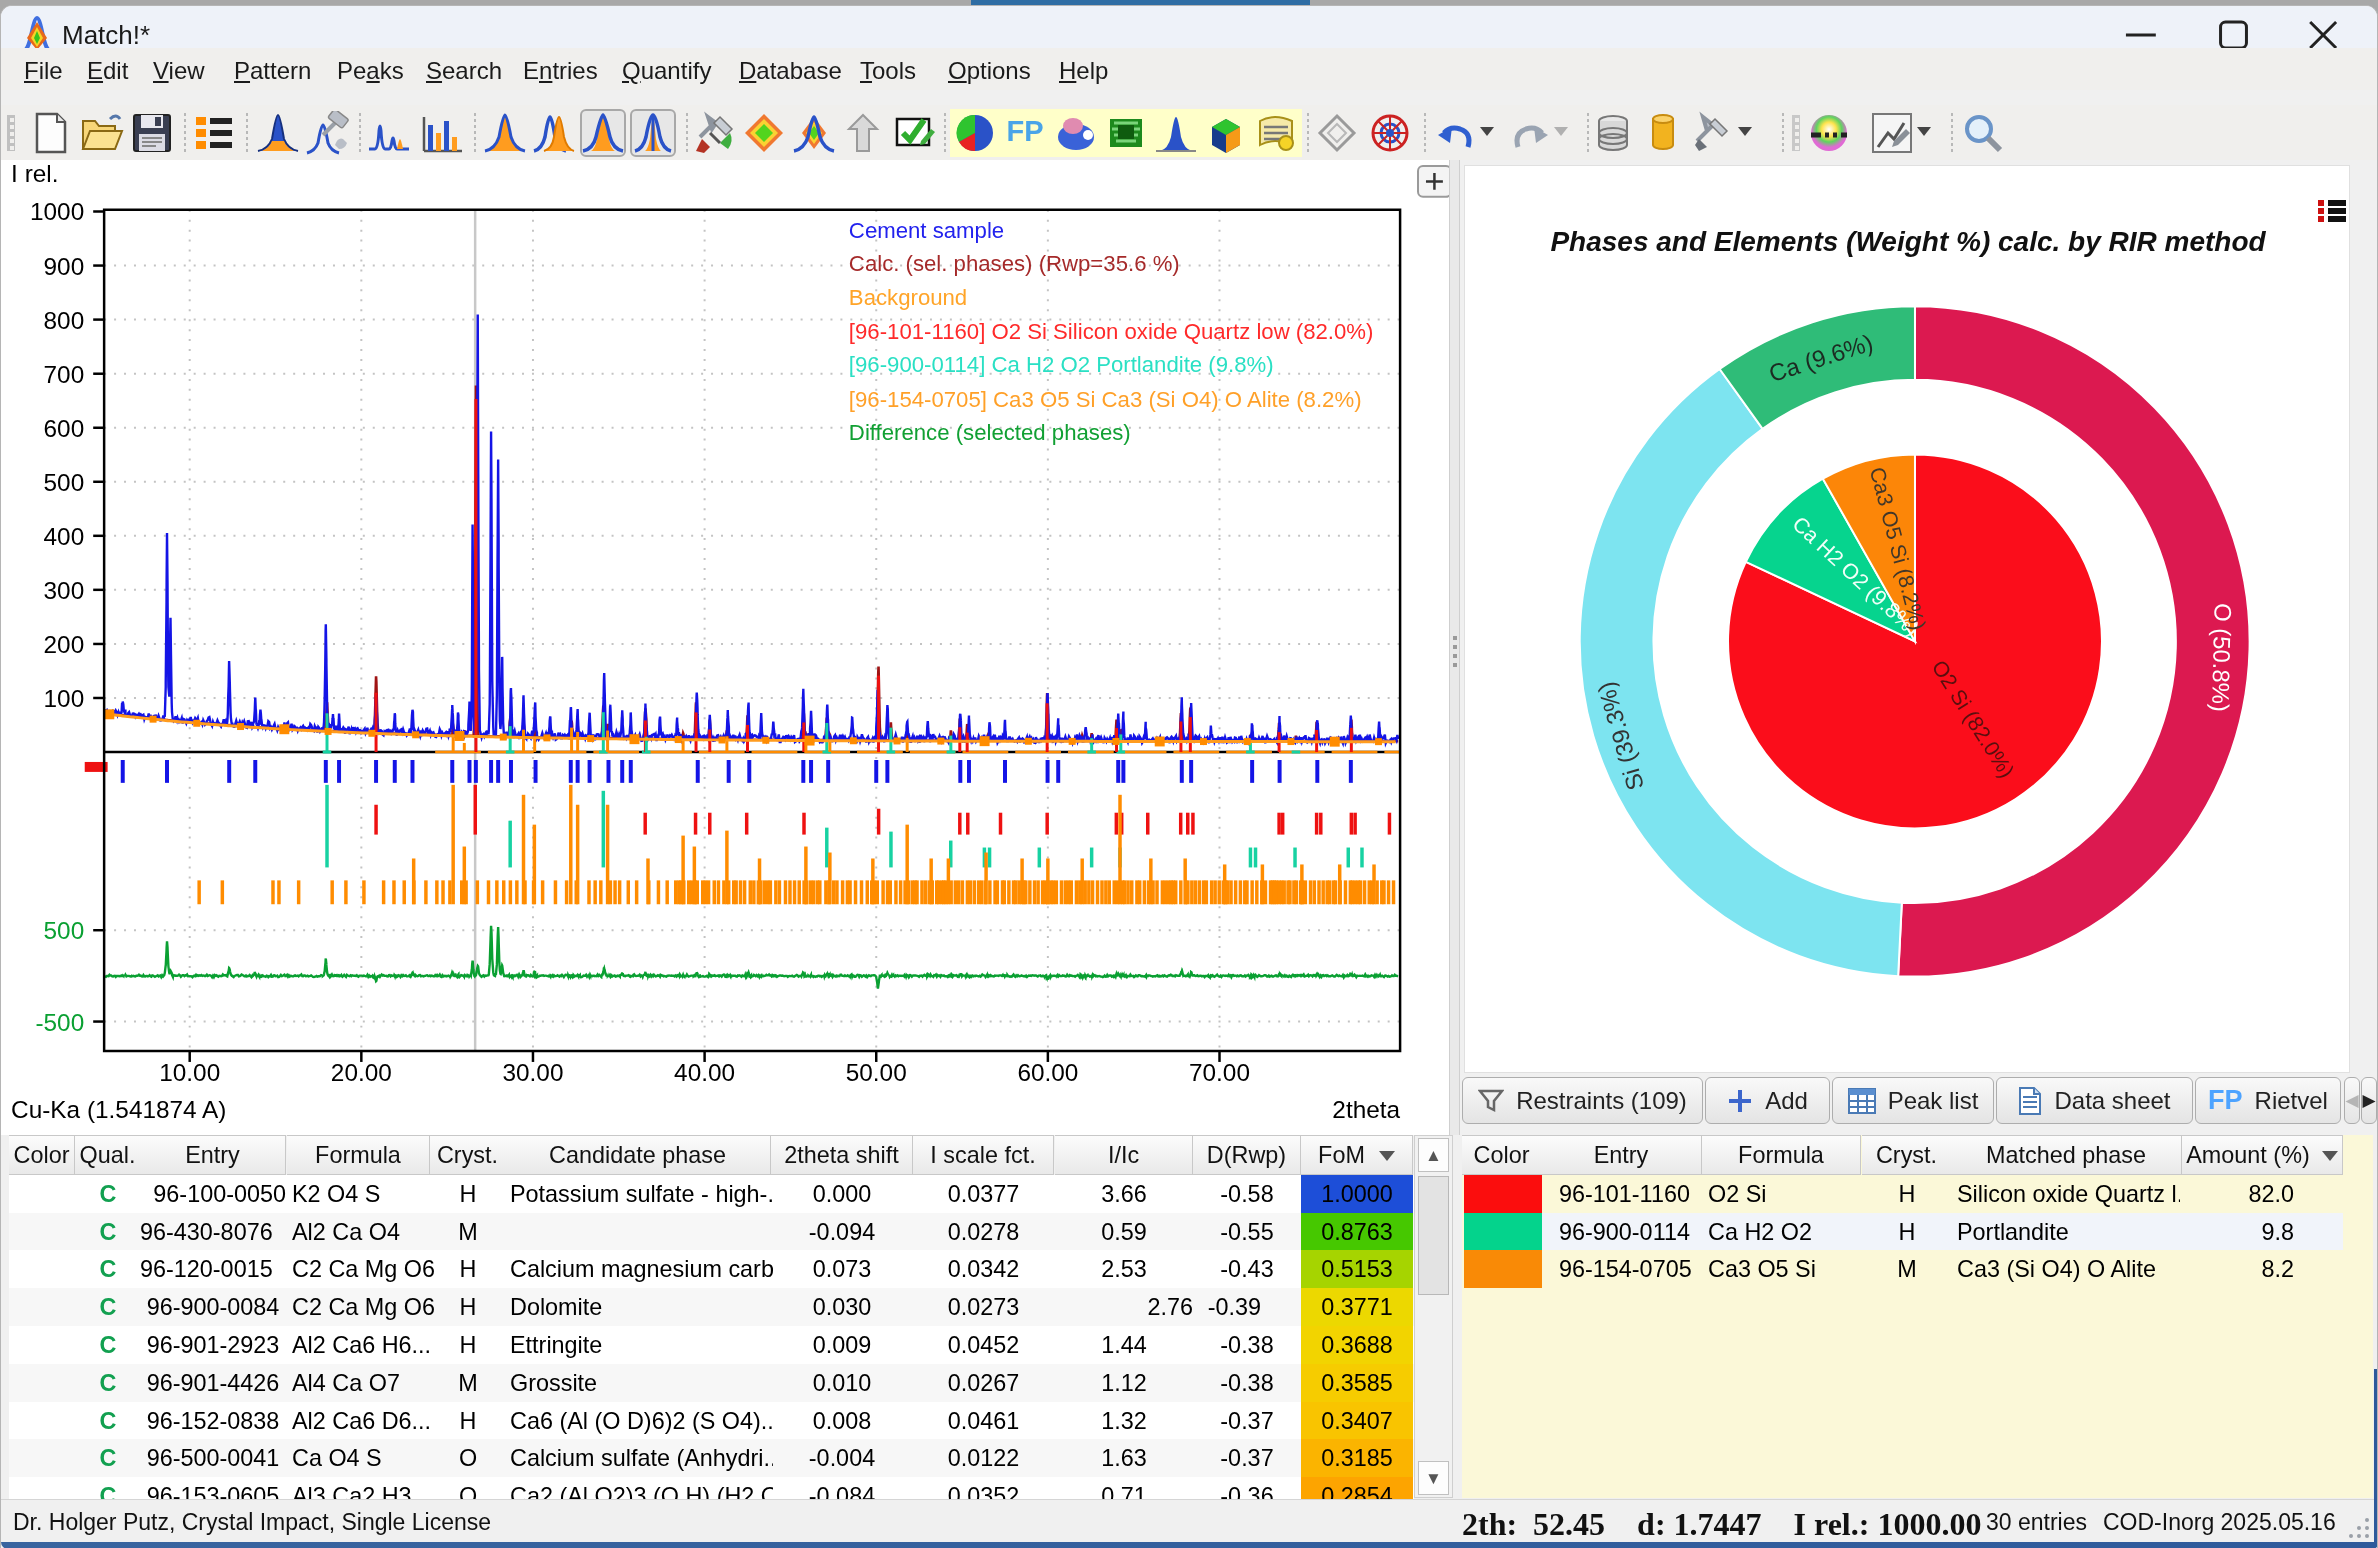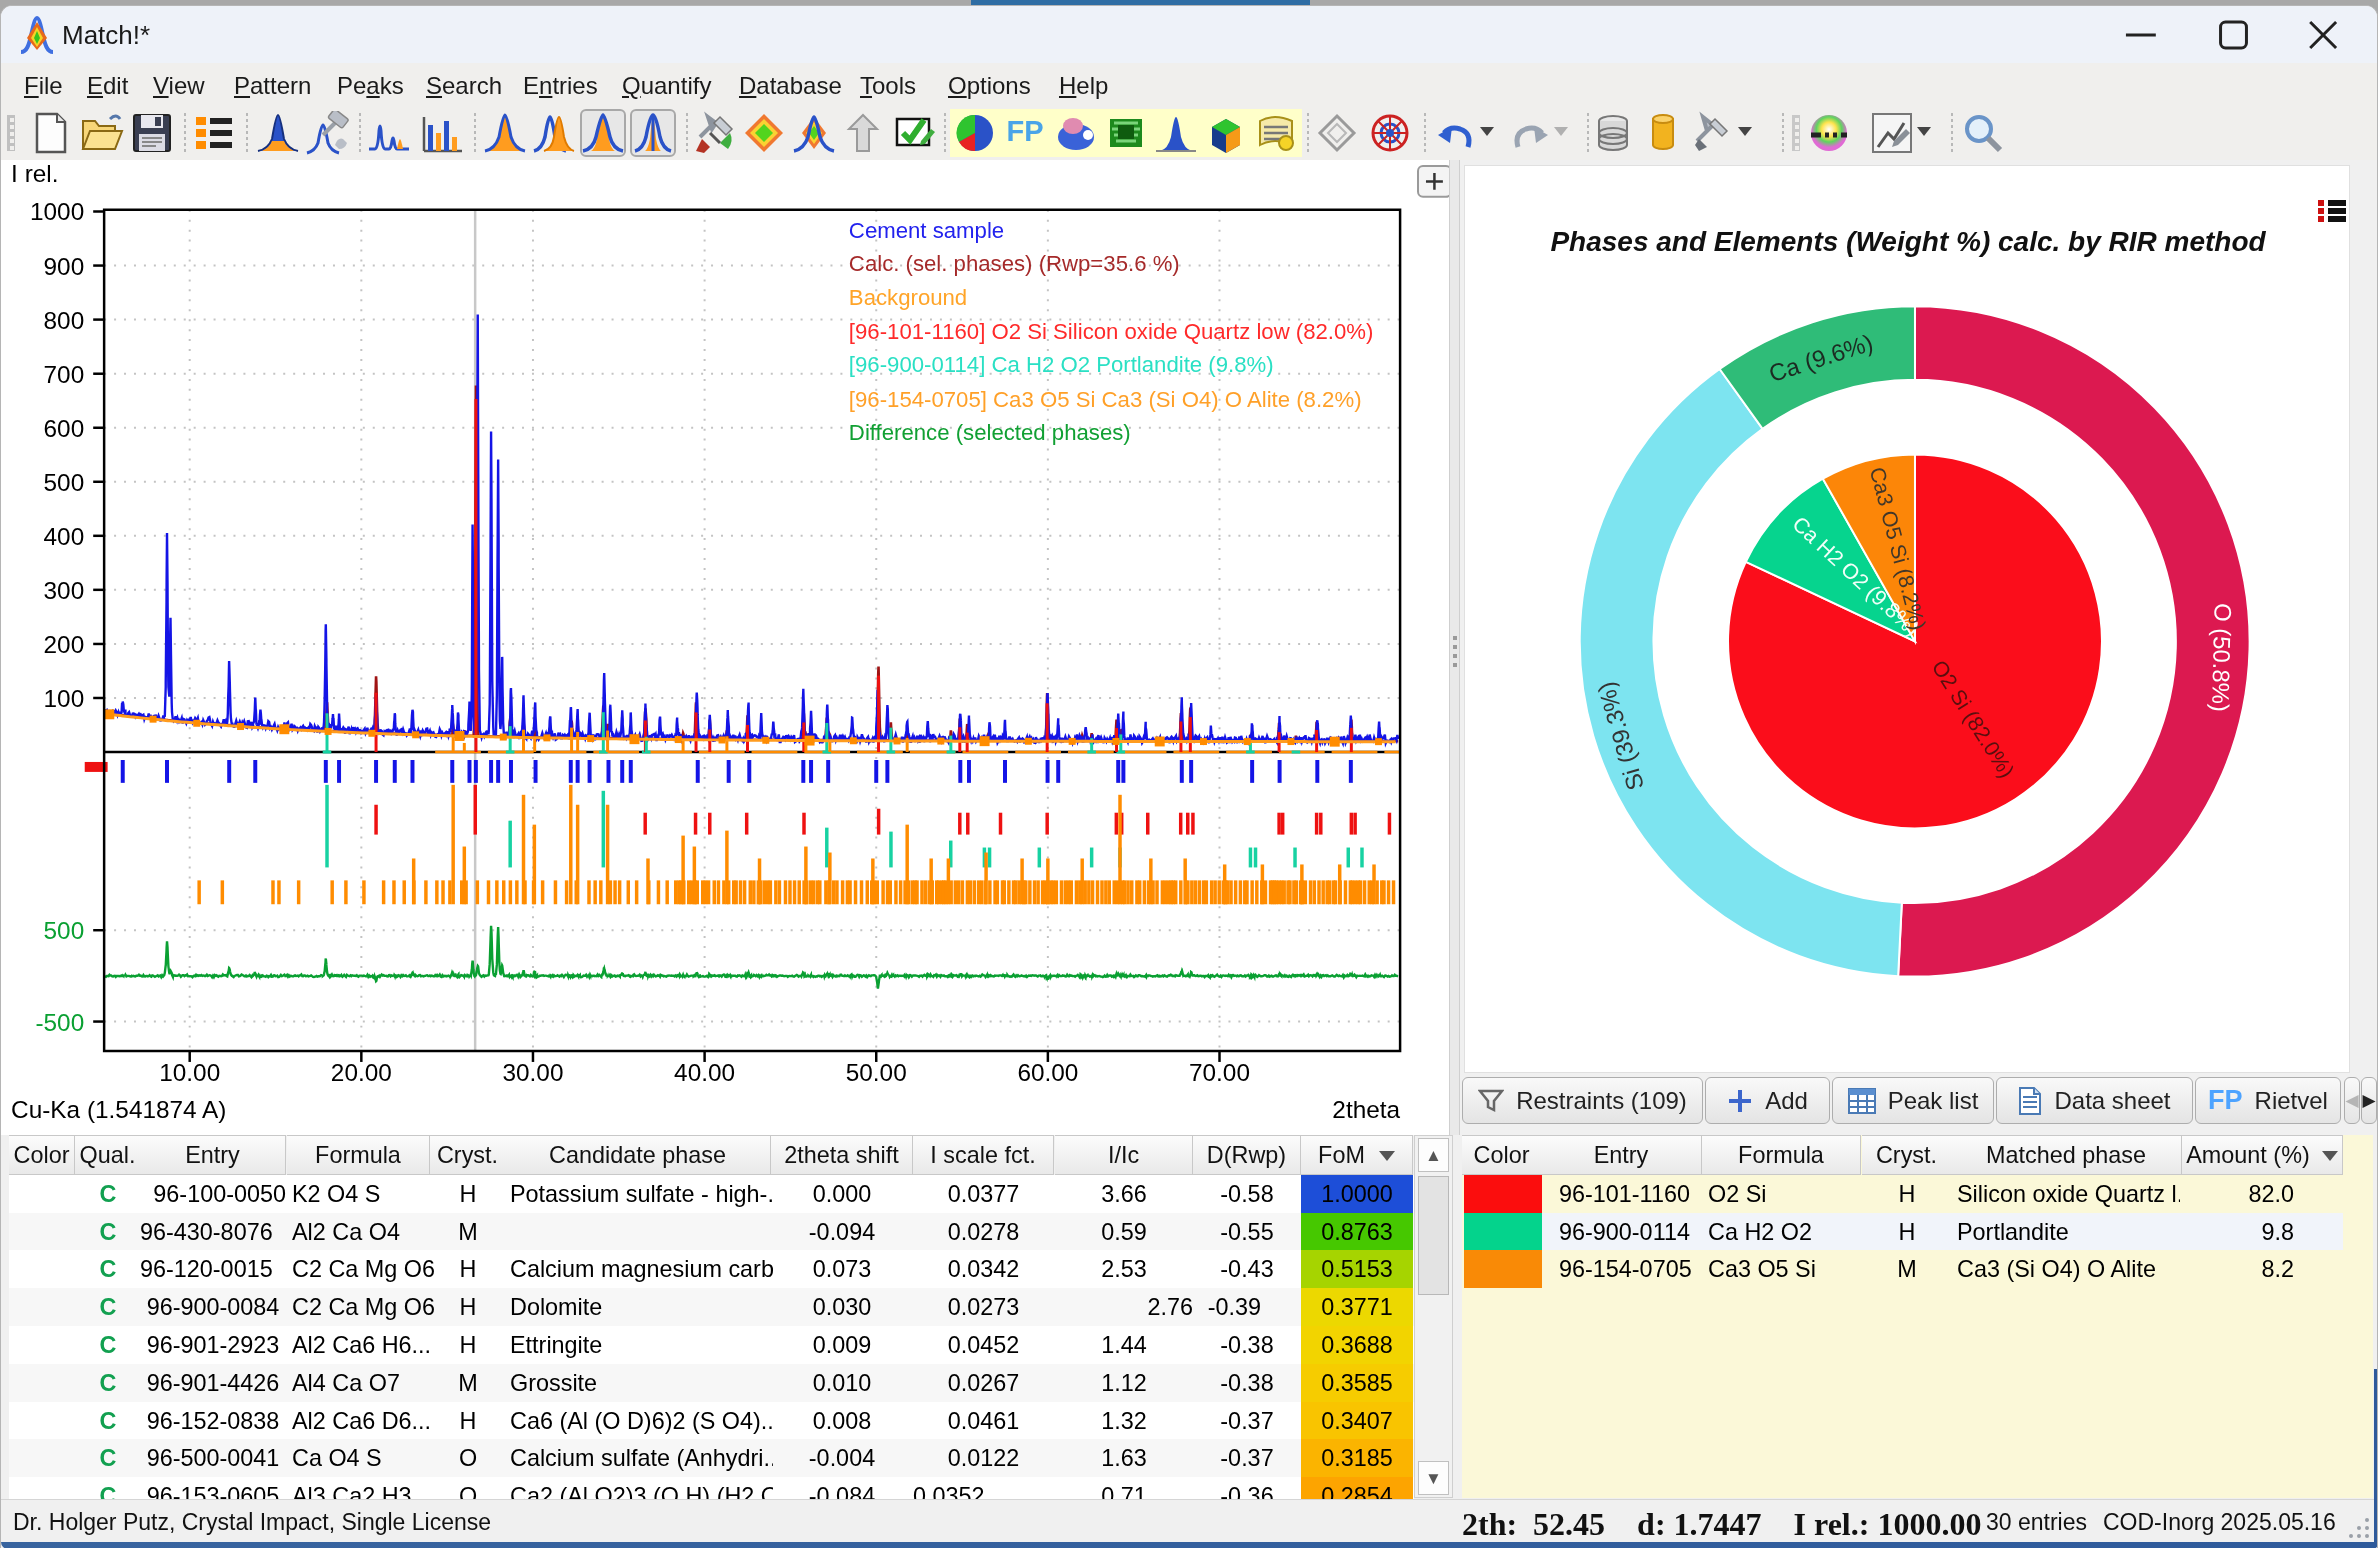--- a/index.html
+++ b/index.html
@@ -1,21 +1,21 @@
 <!DOCTYPE html>
 <html><head><meta charset="utf-8">
 <style>
 * { margin:0; padding:0; box-sizing:border-box; }
 body { width:2378px; height:1548px; position:relative; overflow:hidden;
   font-family:"Liberation Sans", sans-serif; background:#a8a8a8; }
 .abs { position:absolute; }
 .win { left:0; top:5px; width:2378px; height:1543px; background:#f0f0f0;
   border-radius:12px 12px 0 0; overflow:hidden; border:1px solid #b5b5b5; border-bottom:none; }
 .titlebar { left:0; top:0; width:2378px; height:57px; background:#eef2f9; }
-.menubar { left:0; top:57px; width:2378px; height:42px; background:#f0efed; }
+.menubar { left:0; top:42px; width:2378px; height:42px; background:#f0efed; }
 .menubar span { position:absolute; top:9px; font-size:24px; color:#1a1a1a; }
 .toolbar { left:0; top:99px; width:2378px; height:56px; background:#f0efed;
   border-bottom:1px solid #d0d0d0; }
 .tsep { position:absolute; top:8px; width:2px; height:40px;
   background:repeating-linear-gradient(#b8b8b8 0 3px, transparent 3px 6px); }
 .chartpanel { left:0; top:154px; width:1448px; height:975px; background:#fff; }
 .splitter { left:1448px; top:154px; width:11px; height:975px; background:#e9e9e9;
   border-left:1px solid #cfcfcf; border-right:1px solid #cfcfcf; }
 .rightpanel { left:1459px; top:154px; width:919px; height:975px; background:#f0f0f0; }
 .card { position:absolute; left:4px; top:5px; width:886px; height:908px; background:#fff;
@@ -958,21 +958,21 @@
       <div class="cell" style="left:1054px;top:304px;width:138px;text-align:center">1.63</div>
       <div class="cell" style="left:1192px;top:304px;width:108px;text-align:center">-0.37</div>
       <div class="cell" style="left:1300px;top:304px;width:112px;text-align:center;background:#fbb400">0.3185</div>
       <div class="abs" style="left:8px;top:342px;width:1405px;height:38px;background:#ffffff"></div>
       <div class="cell" style="left:74px;top:342px;width:66px;text-align:center;color:#12a050;font-weight:bold">C</div>
       <div class="cell" style="left:139px;top:342px;width:146px;text-align:center">96-153-0605</div>
       <div class="cell" style="left:291px;top:342px;width:143px">Al3 Ca2 H3</div>
       <div class="cell" style="left:429px;top:342px;width:76px;text-align:center">O</div>
       <div class="cell" style="left:509px;top:342px;width:263px">Ca2 (Al O2)3 (O H) (H2 O)...</div>
       <div class="cell" style="left:770px;top:342px;width:142px;text-align:center">-0.084</div>
-      <div class="cell" style="left:912px;top:342px;width:141px;text-align:left">0.0352</div>
+      <div class="cell" style="left:912px;top:342px;width:141px;text-align:center">0.0352</div>
       <div class="cell" style="left:1054px;top:342px;width:138px;text-align:center">0.71</div>
       <div class="cell" style="left:1192px;top:342px;width:108px;text-align:center">-0.36</div>
       <div class="cell" style="left:1300px;top:342px;width:112px;text-align:center;background:#fda400">0.2854</div>
       <div class="abs" style="left:1413px;top:0;width:39px;height:363px;background:#f1f1f1;border:1px solid #cfcfcf"></div>
       <div class="abs" style="left:1417px;top:3px;width:31px;height:34px;background:#fdfdfd;border:1px solid #c0c0c0;text-align:center;font-size:17px;color:#555;line-height:34px">▲</div>
       <div class="abs" style="left:1417px;top:41px;width:31px;height:119px;background:#e3e3e3;border:1px solid #b8b8b8"></div>
       <div class="abs" style="left:1417px;top:326px;width:31px;height:34px;background:#fdfdfd;border:1px solid #c0c0c0;text-align:center;font-size:17px;color:#555;line-height:34px">▼</div>
       <div class="abs" style="left:1461px;top:0;width:911px;height:363px;background:#fbf8d8"></div>
       <div class="hdr" style="left:1461px;width:80px">Color</div>
       <div class="hdr" style="left:1540px;width:161px">Entry</div>

